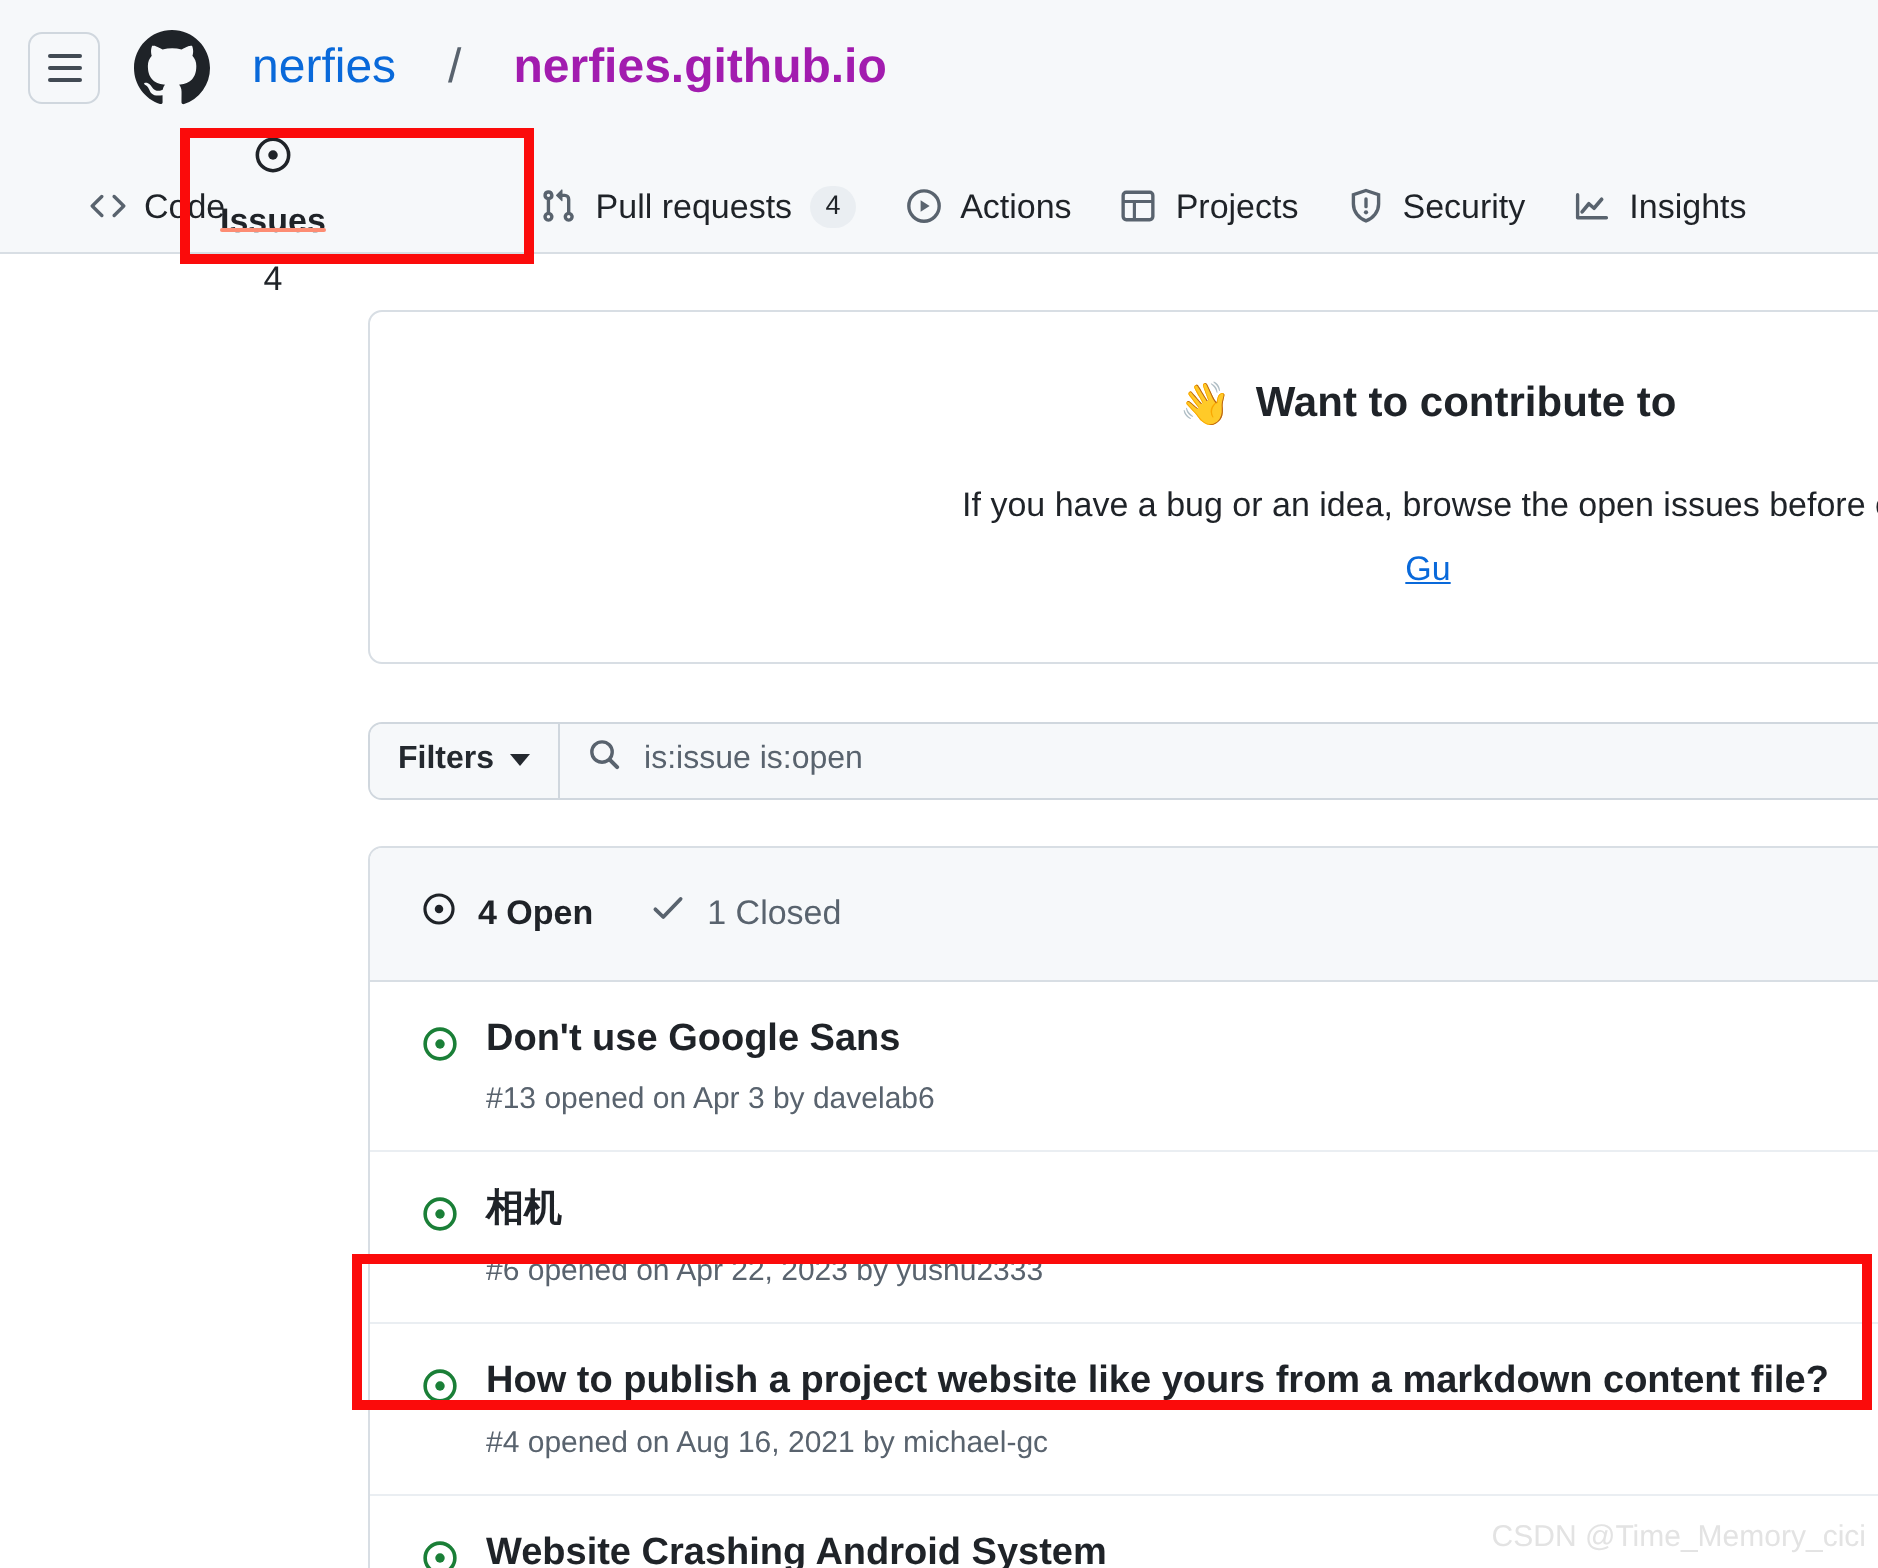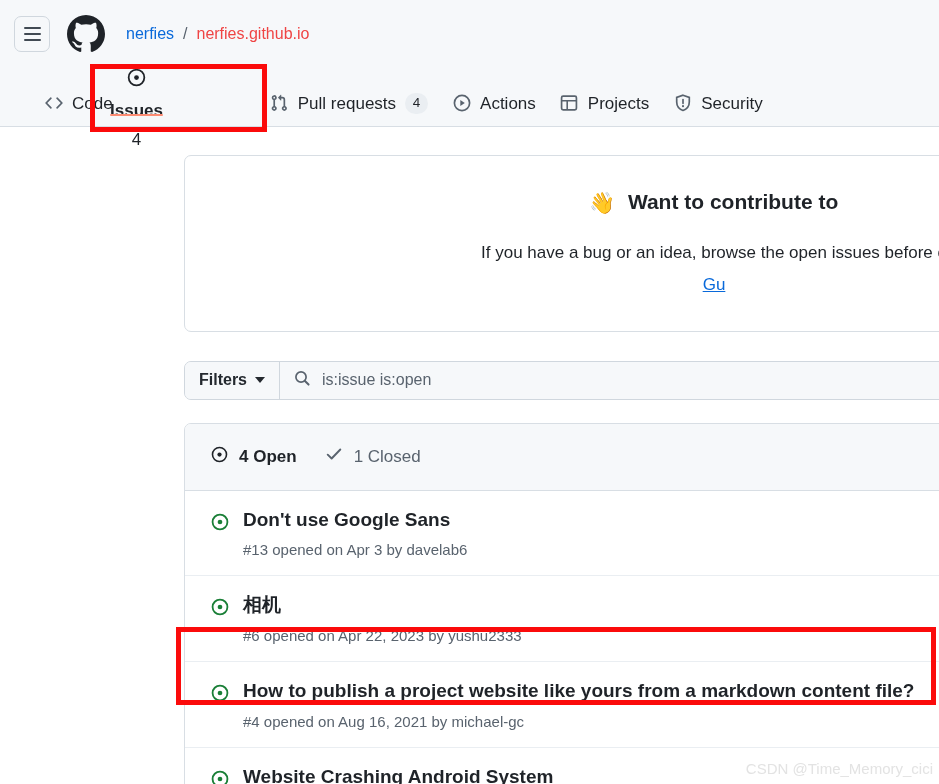--- a/index.html
+++ b/index.html
@@ -64,26 +64,27 @@
     margin-left: 16px;
     width: 40px; height: 40px;
     flex: 0 0 auto;
     display: flex; align-items: center; justify-content: center;
   }
 
   .breadcrumb {
     margin-left: 20px;
     display: flex;
     align-items: center;
-    font-size: 16px;
+    font-size: 24px;
     white-space: nowrap;
+    gap: 17px;
   }
   .breadcrumb .owner { color: #0969da; }
   .breadcrumb .sep { color: #59636e; margin: 0 9px; font-weight: 400; }
-  .breadcrumb .repo { color: #ef4444; font-weight: 400; }
+  .breadcrumb .repo { color: #a21caf; font-weight: 700; }
 
   
   .tab-bar {
     position: absolute;
     left: 0; top: 68px;
     height: 58px;
     display: flex;
     align-items: flex-end;
     padding-left: 32px;
     white-space: nowrap;
@@ -405,20 +406,29 @@
         <span class="tab-icon">
           <svg width="18" height="18" viewBox="0 0 16 16">
               <path d="M8 1.1 13.6 3v4.1c0 3.3-2.3 6.3-5.6 7.5-3.3-1.2-5.6-4.2-5.6-7.5V3Z" fill="none" stroke="#59636e" stroke-width="1.5"></path>
               <path stroke="#59636e" stroke-width="1.5" stroke-linecap="round" d="M8 4.9v3.4"></path>
               <circle cx="8" cy="10.8" r=".95" fill="#59636e"></circle>
             </svg>
         </span>
         <span class="tab-label">Security</span>
       </div>
 
+      <div class="tab">
+        <span class="tab-icon">
+          <svg width="18" height="18" viewBox="0 0 16 16">
+              <path fill="none" stroke="#59636e" stroke-width="1.5" stroke-linecap="round" stroke-linejoin="round" d="M1.6 3v10.2h12.8"></path>
+              <path fill="none" stroke="#59636e" stroke-width="1.6" stroke-linecap="round" stroke-linejoin="round" d="m3.6 10.6 3-3.6 2.3 2 3.4-4"></path>
+            </svg>
+        </span>
+        <span class="tab-label">Insights</span>
+      </div>
     </div>
   </div>
 
   <div id="annot-issues-tab"></div>
 
   <div class="tab-issues-floating">
     <span class="tab-icon">
       <svg width="19" height="19" viewBox="0 0 16 16">
           <circle cx="8" cy="8" r="6.6" fill="none" stroke="#1f2328" stroke-width="1.5"></circle>
           <circle cx="8" cy="8" r="2" fill="#1f2328"></circle>

